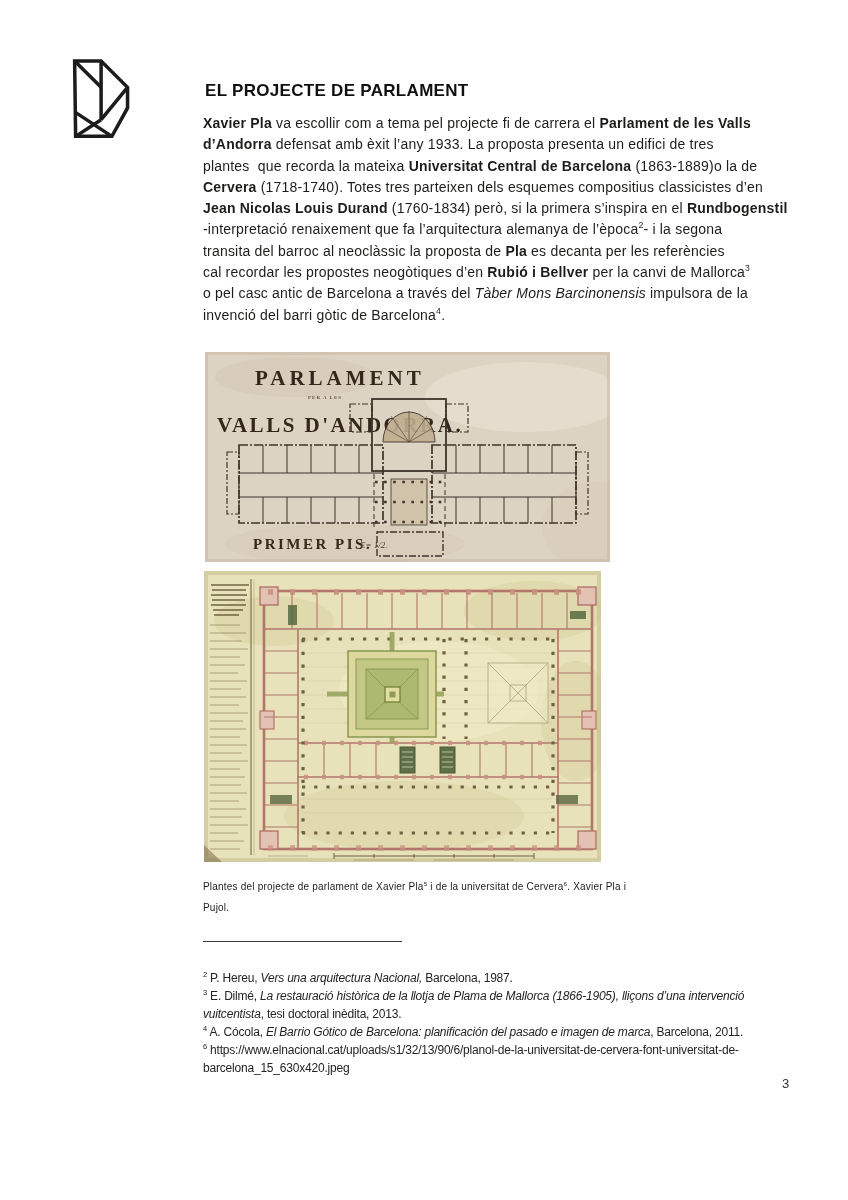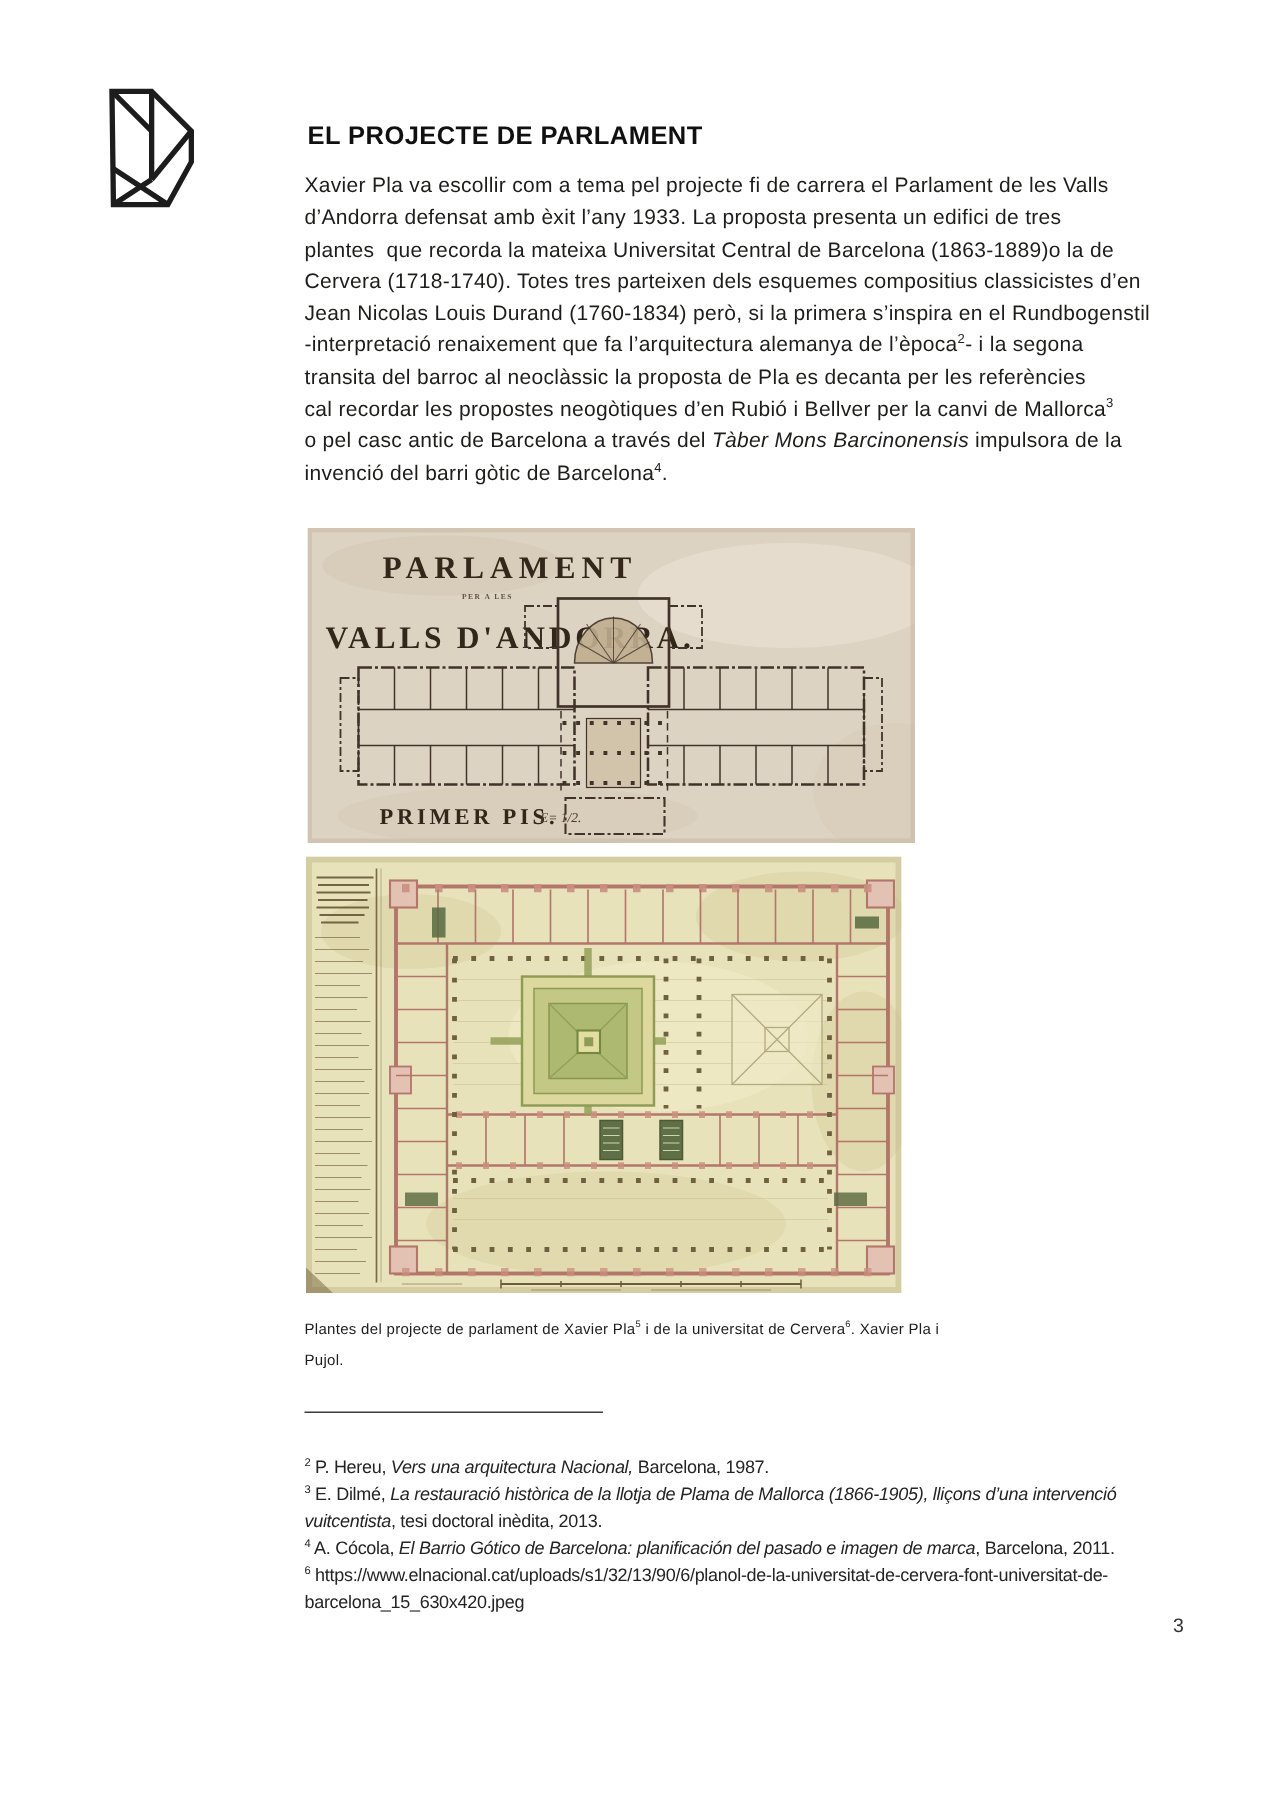--- a/index.html
+++ b/index.html
@@ -10,21 +10,21 @@
            letter-spacing:.3px;color:#101010;}
   .body-text{position:absolute;left:203px;top:113px;font-size:14px;line-height:21.3px;
              letter-spacing:.2px;color:#1d1d1b;}
   .caption{position:absolute;left:203px;top:876px;font-size:10px;line-height:21px;
            letter-spacing:.2px;color:#1d1d1b;}
   .fn-sep{position:absolute;left:203px;top:941px;width:199px;border-top:1.3px solid #3a3a3a;}
   .footnotes{position:absolute;left:203px;top:949px;font-size:12px;line-height:18px;
              letter-spacing:-.2px;color:#242424;margin-top:20px;}
   .page-number{position:absolute;left:782px;top:1076px;font-size:13px;color:#333;}
   .tline{white-space:pre;}
-  .b{font-weight:400;text-align:center;}
+  .b{font-weight:700;text-align:center;}
   .i{font-style:italic;}
   sup{font-size:.62em;line-height:0;}
   .fig{position:absolute;display:block;}
   .fig1{left:205px;top:352px;width:405px;height:210px;}
   .fig2{left:204px;top:571px;width:397px;height:291px;}
   .ft-title{font-family:"Liberation Serif",serif;font-weight:700;font-size:21px;letter-spacing:4px;fill:#33261a;}
   .ft-tiny{font-family:"Liberation Serif",serif;font-weight:700;font-size:5px;letter-spacing:1px;fill:#4a3a2c;opacity:.85;}
   .ft-sub{font-family:"Liberation Serif",serif;font-weight:700;font-size:21px;letter-spacing:2.5px;fill:#33261a;}
   .ft-label{font-family:"Liberation Serif",serif;font-weight:700;font-size:15px;letter-spacing:2.5px;fill:#33261a;}
   .ft-scale{font-family:"Liberation Serif",serif;font-style:italic;font-size:9px;fill:#4a3a2c;}

